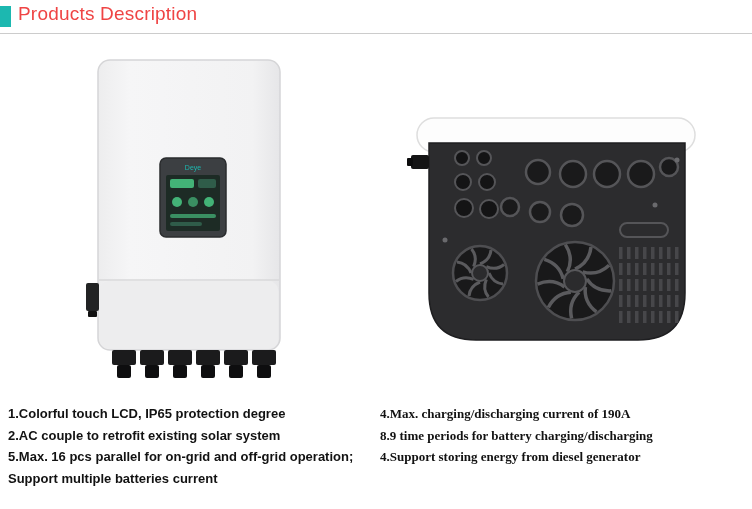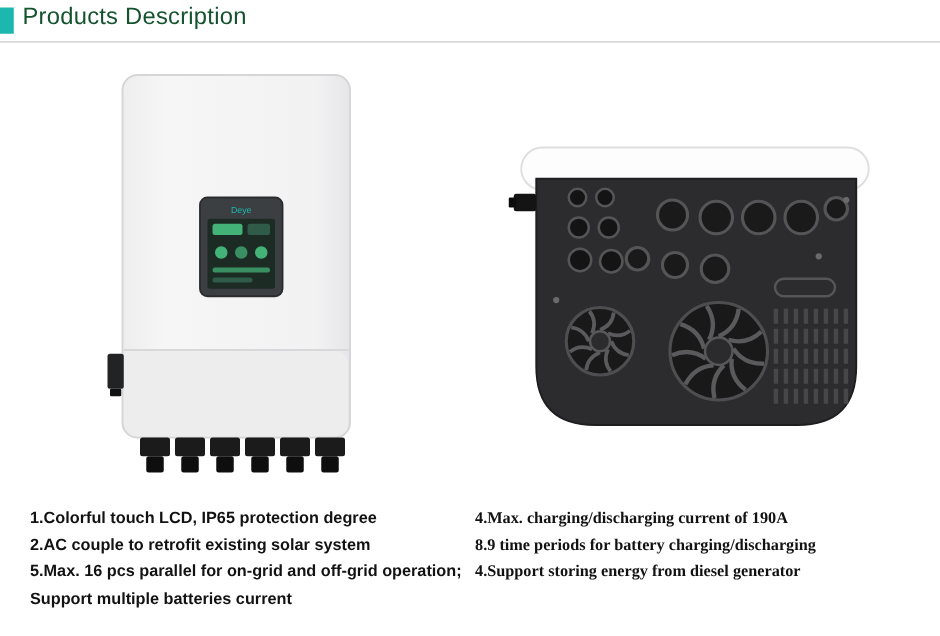--- a/index.html
+++ b/index.html
@@ -11,36 +11,36 @@
     overflow:hidden;
   }
   
   .header{position:absolute;top:0;left:0;width:752px;height:34px;}
   .header-accent{
     position:absolute;left:0;top:6px;width:11px;height:21px;
     background:#1cb8b0;
   }
   .header-title{
     position:absolute;left:18px;top:3px;
-    font-size:19px;font-weight:500;color:#14532d;
+    font-size:19px;font-weight:500;color:#ef4444;
     letter-spacing:0.2px;
   }
   .header-divider{
     position:absolute;top:33px;left:0;width:752px;height:0;
     border-top:1px solid #cccccc;
   }
   
   .img-front{position:absolute;left:85px;top:55px;width:210px;height:330px;}
   .img-bottom{position:absolute;left:405px;top:105px;width:300px;height:245px;}
   
   .features{
     position:absolute;top:403px;left:0;width:752px;
   }
   .feature-col{position:absolute;top:0;}
-  .feature-col.left{left:8px;width:365px;margin-left:16px;}
+  .feature-col.left{left:8px;width:365px;}
   .feature-col.right{left:380px;width:365px;font-family:Liberation Serif, serif;}
   .feature-line{
     font-size:13px;font-weight:700;color:#121212;
     line-height:21.5px;white-space:nowrap;
   }
 </style>
 </head>
 <body>
 
 <div class="page">

